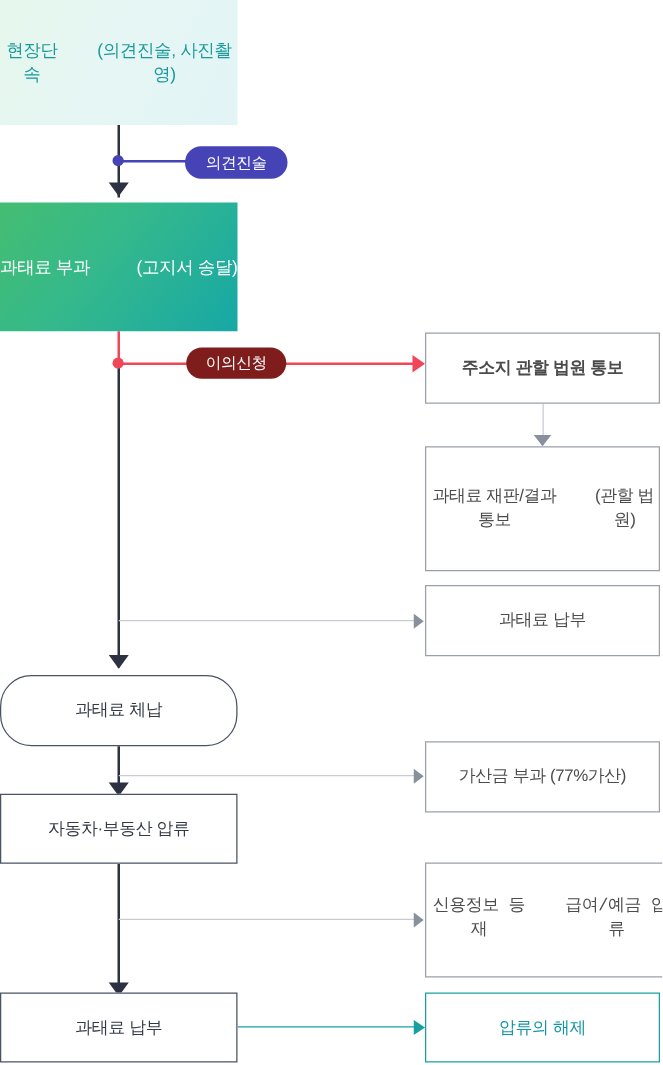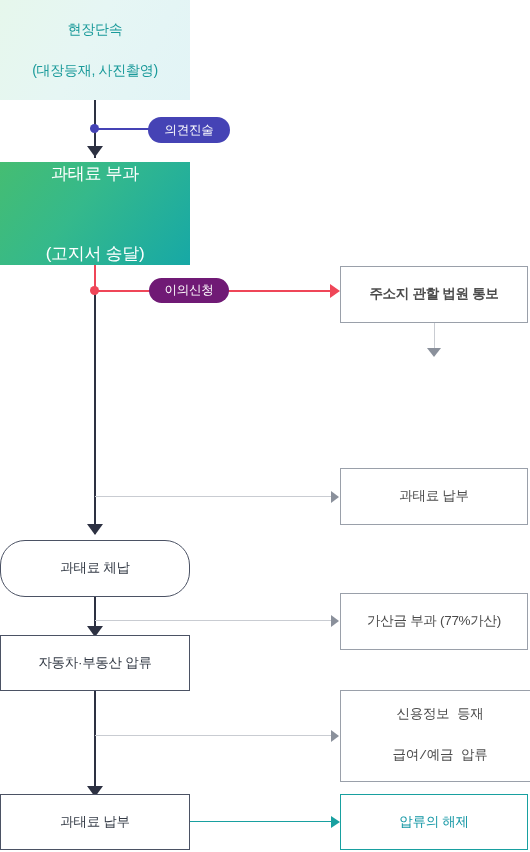--- a/index.html
+++ b/index.html
@@ -14,21 +14,20 @@
     position: relative;
     width: 530px;
     height: 852px;
     background: #ffffff;
     overflow: hidden;
   }
   .node {
     position: absolute;
     box-sizing: border-box;
     display: flex;
-    flex-direction: column;
     align-items: center;
     justify-content: center;
     text-align: center;
     line-height: 1.38;
     font-size: 13.5px;
     letter-spacing: -0.3px;
     z-index: 3;
     gap: 22px;
   }
   .node .line2 { display: block; }
@@ -37,21 +36,21 @@
   .node-start {
     background: linear-gradient(118deg, #e6f7ec 0%, #e6f6f4 45%, #e2f4f6 100%);
     color: #1a9a9a;
     font-size: 14px;
     border: none;
   }
   
   .node-green {
     background: linear-gradient(128deg, #45bd72 0%, #35b98b 42%, #17a8a6 100%);
     color: #ffffff;
-    font-size: 17px;
+    font-size: 14px;
     border: none;
     justify-content: space-between;
   }
   
   .node-dark {
     background: #ffffff;
     border: 1px solid #4b5264;
     color: #333a45;
   }
   
@@ -74,21 +73,21 @@
     display: flex;
     align-items: center;
     justify-content: center;
     border-radius: 999px;
     color: #ffffff;
     font-size: 12.5px;
     letter-spacing: -0.3px;
     z-index: 6;
   }
   .badge-purple { background: #4543b5; }
-  .badge-red    { background: #701a75; }
+  .badge-red    { background: #7f1d1d; }
 
   
   .ln {
     position: absolute;
     z-index: 1;
   }
   .ln.v { width: 2px; }
   .ln.h { height: 2px; }
   .ln.thin.v { width: 1px; }
   .ln.thin.h { height: 1px; }
@@ -174,40 +173,44 @@
   <div class="arrow down-dark" style="left:87px; top:786px;"></div>
 
   <div class="ln thin h c-grey" style="left:95px; top:735px; width:239px;"></div>
   <div class="arrow right-grey" style="left:331px; top:730px;"></div>
 
   <div class="ln thin h c-teal" style="left:190px; top:821px; width:144px;"></div>
   <div class="arrow right-teal" style="left:331px; top:816px;"></div>
 
   <div class="node node-start" style="left:0px; top:0px; width:190px; height:100px;">
     <span>현장단속</span>
-    <span class="line2">(대장등재, 사진촬영)</span>
+    <span class="line2">(의견진술, 사진촬영)</span>
   </div>
 
   <div class="badge badge-purple" style="left:148px; top:117px; width:82px; height:26px;text-align:right;">
     <span>의견진술</span>
   </div>
 
   <div class="node node-green" style="left:0px; top:162px; width:190px; height:103px;">
     <span>과태료 부과</span>
     <span class="line2">(고지서 송달)</span>
   </div>
 
   <div class="badge badge-red" style="left:149px; top:278px; width:80px; height:25px;">
     <span>이의신청</span>
   </div>
 
   <div class="node node-grey" style="left:340px; top:266px; width:188px; height:57px;font-weight:bold;">
     <span>주소지 관할 법원 통보</span>
   </div>
 
+  <div class="node node-grey" style="left:340px; top:357px; width:188px; height:100px;">
+    <span>과태료 재판/결과 통보</span>
+    <span class="line2">(관할 법원)</span>
+  </div>
 
   <div class="node node-grey" style="left:340px; top:468px; width:188px; height:57px;">
     <span>과태료 납부</span>
   </div>
 
   <div class="node node-dark" style="left:0px; top:540px; width:190px; height:57px;border-radius:25px;">
     <span>과태료 체납</span>
   </div>
 
   <div class="node node-grey" style="left:340px; top:593px; width:188px; height:57px;">

